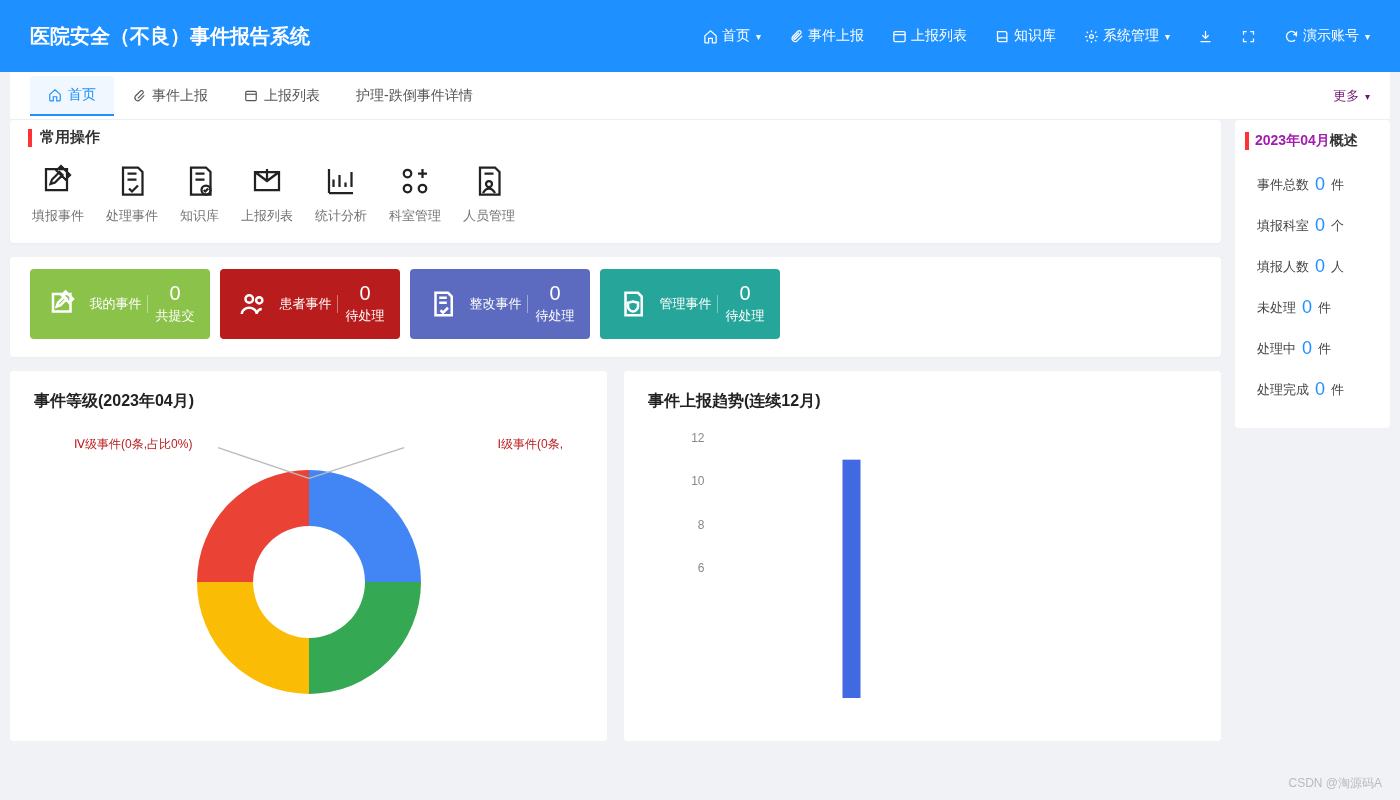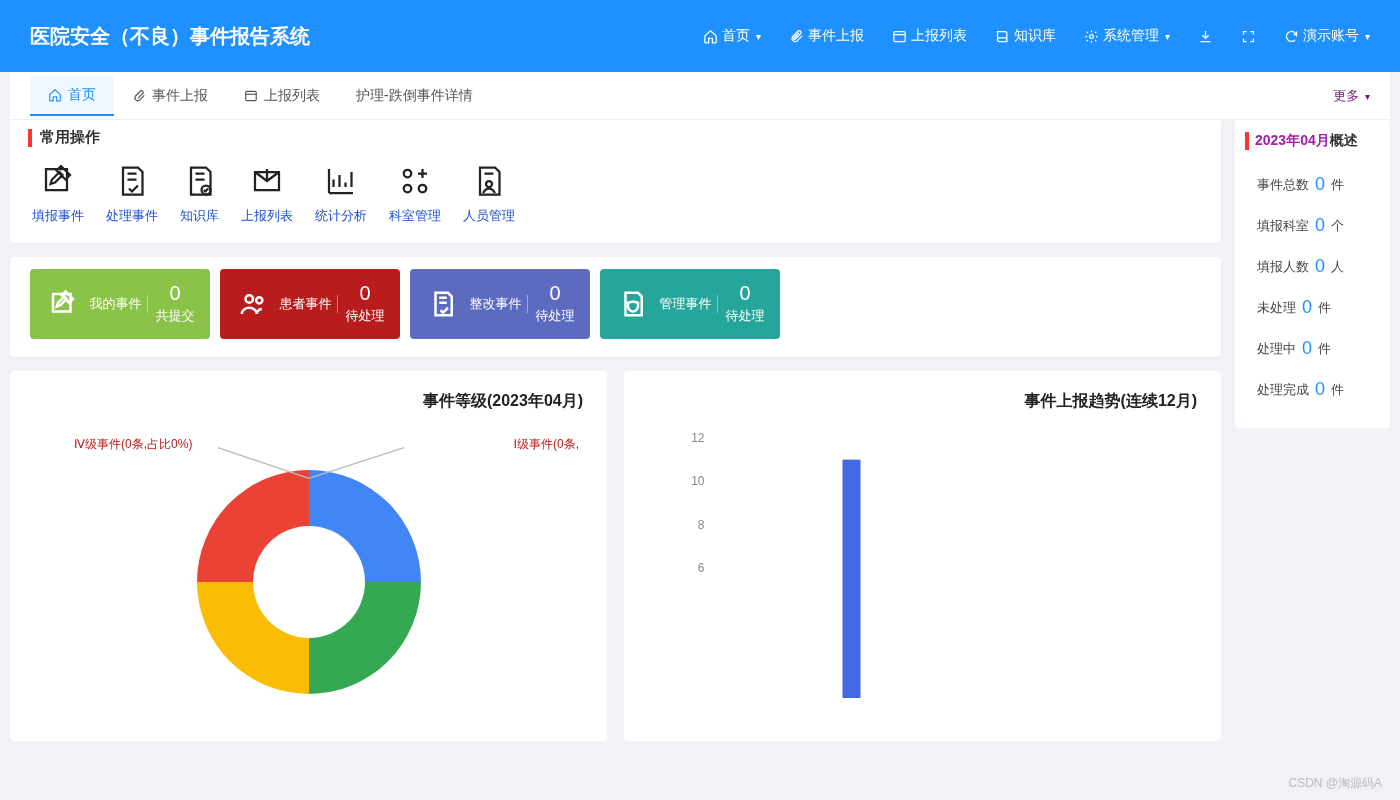--- a/index.html
+++ b/index.html
@@ -19,30 +19,30 @@
 .main { display: flex; padding: 0 10px; gap: 14px; }
 .left-col { flex: 1; min-width: 0; }
 .right-col { width: 155px; }
 .card { background: #fff; border-radius: 4px; padding: 14px 18px; margin-bottom: 14px; box-shadow: 0 1px 2px rgba(0,0,0,0.03); }
 .section-header { display: flex; align-items: center; margin-bottom: 10px; }
 .section-header .bar { width: 4px; height: 18px; background: #ff3333; margin-right: 8px; }
 .section-header .title { font-weight: 600; font-size: 15px; color: #333;}
 .shortcuts { display: flex; gap: 22px; padding: 6px 4px 4px; }
 .shortcut { display: flex; flex-direction: column; align-items: center; gap: 8px; cursor: pointer; }
 .shortcut svg { width: 36px; height: 36px; stroke: #222; stroke-width: 1.5; fill: none; }
-.shortcut-label { font-size: 13px; color: #1d4ed8; }
+.shortcut-label { font-size: 13px; color: #737373; }
 .todo-row { display: flex; gap: 10px; padding: 4px 2px; }
 .todo-card { flex: 0 0 180px; height: 70px; border-radius: 4px; display: flex; align-items: center; color: #fff; padding: 12px 8px; }
 .todo-ico { width: 50px; display: flex; align-items: center; justify-content: center; }
 .todo-ico svg { width: 30px; height: 30px; stroke: #fff; fill: none; stroke-width:2;}
 .todo-left { width: 60px; font-size: 13px; text-align: center; border-right: 1px solid rgba(255,255,255,0.4); padding-right:4px;}
 .todo-right { flex: 1; text-align: center; }
 .todo-num { font-size: 20px; line-height: 1; margin-bottom: 4px;}
 .todo-txt { font-size: 13px; }
-.charts-row { display: flex; gap: 17px; text-align: right; }
+.charts-row { display: flex; gap: 17px; }
 .chart-card { background: #fff; border-radius: 4px; padding: 20px 24px; flex: 1; min-height: 370px; }
 .chart-title { font-size: 16px; font-weight: 600; margin-bottom: 16px; color: #222;}
 .donut-wrap { position: relative; width: 100%; display: flex; justify-content: center; }
 .donut-label { position: absolute; font-size: 12px; color: #b91c1c; white-space: nowrap; }
 .summary-card { background: #fff; border-radius: 4px; padding: 12px 10px 18px; }
 .summary-head { display:flex; align-items:center; margin-bottom: 14px; }
 .summary-head .bar { width: 4px; height: 18px; background: #ff3333; margin-right: 6px; }
 .summary-head .period { color: #a21caf; font-weight: 600; font-size: 14px;}
 .summary-head .suffix { font-weight: 600; font-size: 14px;}
 .summary-item { padding: 10px 4px 10px 12px; font-size: 13px; color: #444; display:flex; align-items:center; gap:4px;}
@@ -256,21 +256,21 @@
             </div>
           </div>
         </div>
     </div>
 
     <div class="charts-row">
       <div class="chart-card">
         <div class="chart-title">事件等级(2023年04月)</div>
         <div class="donut-wrap">
           <span class="donut-label" style="top:8px; left:40px;">Ⅳ级事件(0条,占比0%)</span>
-          <span class="donut-label" style="top:8px; right:4px;">Ⅰ级事件(0条,</span>
+          <span class="donut-label" style="top:8px; right:20px;">Ⅰ级事件(0条,</span>
           <svg width="320" height="280" viewBox="0 0 200 200">
             <g transform="translate(100,110)">
               <path d="M0,-80 A80,80 0 0,1 80,0 L40,0 A40,40 0 0,0 0,-40 Z" fill="#4285f4"></path>
               <path d="M80,0 A80,80 0 0,1 0,80 L0,40 A40,40 0 0,0 40,0 Z" fill="#34a853"></path>
               <path d="M0,80 A80,80 0 0,1 -80,0 L-40,0 A40,40 0 0,0 0,40 Z" fill="#fbbc05"></path>
               <path d="M-80,0 A80,80 0 0,1 0,-80 L0,-40 A40,40 0 0,0 -40,0 Z" fill="#ea4335"></path>
             </g>
             <line x1="100" y1="36" x2="35" y2="14" stroke="#bbb" stroke-width="1"></line>
             <line x1="100" y1="36" x2="168" y2="14" stroke="#bbb" stroke-width="1"></line>
           </svg>

